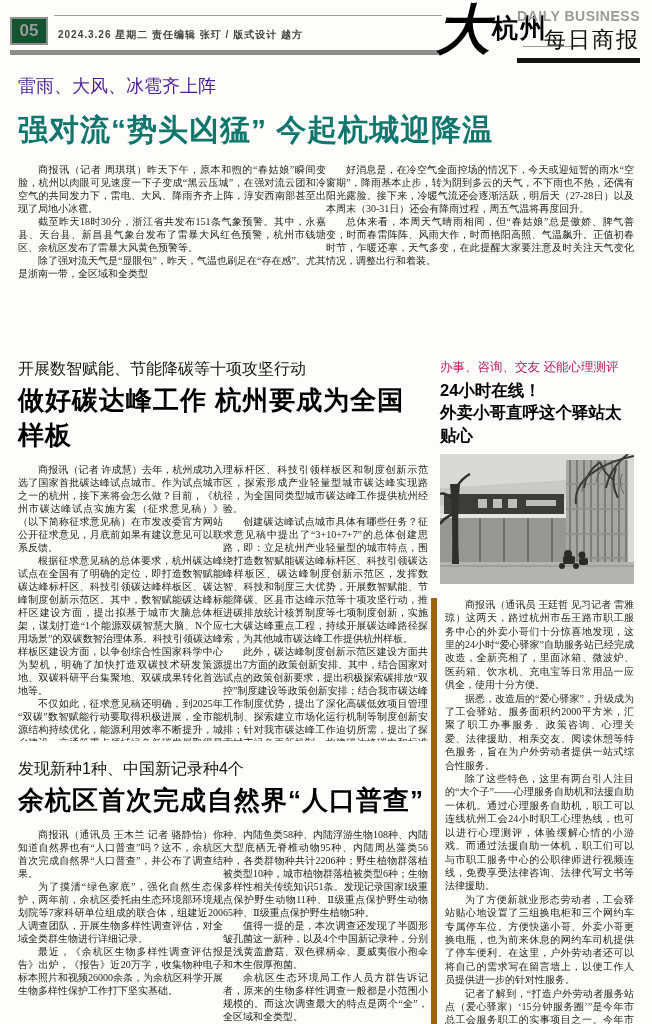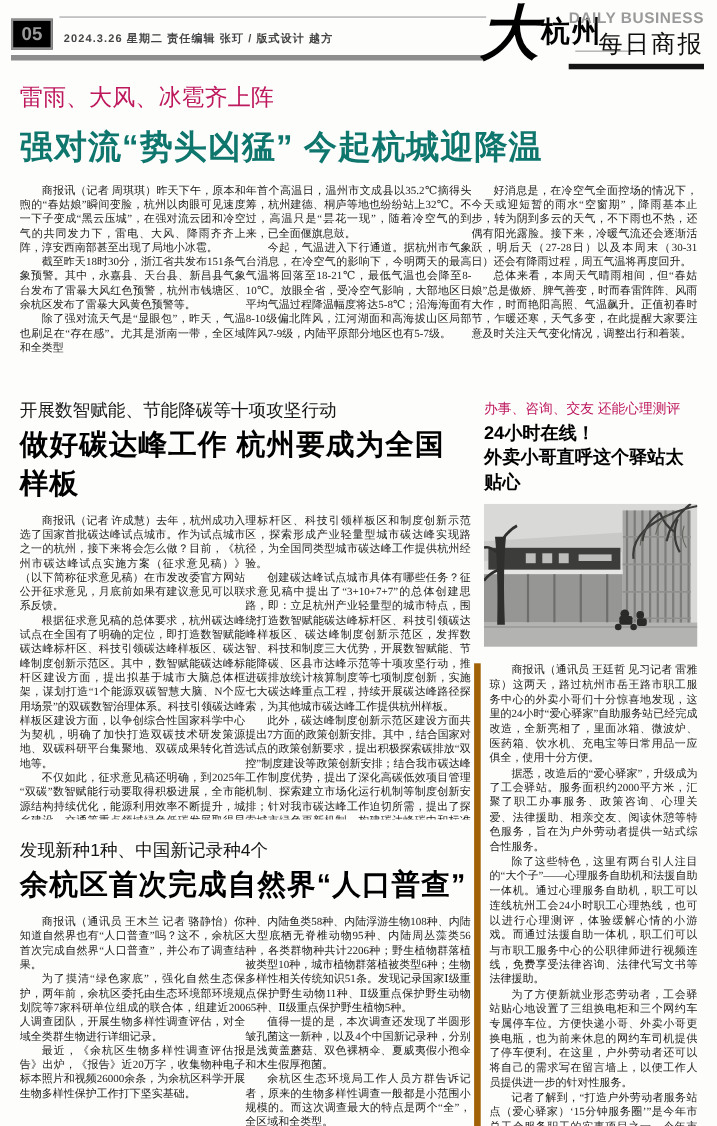--- a/index.html
+++ b/index.html
@@ -4,38 +4,38 @@
 <style>
   html,body{margin:0;padding:0;background:#e9e9e7;}
   .page{position:relative;width:652px;height:1024px;margin:0 auto;background:#fdfdfc;
         font-family:"Liberation Serif","DejaVu Serif",serif;color:#161616;overflow:hidden;
         box-sizing:border-box;padding:6px 18px 0 18px;}
   
   .hdr{position:relative;height:58px;margin-bottom:4px;}
   .hdr-topline{position:absolute;left:36px;top:9px;width:388px;height:1px;background:#9c9c9c;}
   .pagenum{position:absolute;left:-8px;top:11px;width:34px;height:24px;border:2px solid #8f8f8f;
            color:#9a9a9a;font-family:"Liberation Sans",sans-serif;font-weight:700;font-size:17px;
-           display:flex;align-items:center;justify-content:center;background:#000000;}
+           display:flex;align-items:center;justify-content:center;background:#14532d;}
   .dateline{position:absolute;left:40px;top:22px;font-family:"Liberation Sans",sans-serif;
             font-size:10px;font-weight:700;color:#444;letter-spacing:1px;}
   .hdr-graybar{position:absolute;left:-8px;top:44px;width:432px;height:5px;background:#8d8d8d;}
   .masthead{position:absolute;left:418px;top:-4px;display:flex;align-items:flex-end;}
   .mast-char{font-family:"DejaVu Serif",serif;font-style:italic;font-weight:900;font-size:54px;
              line-height:54px;color:#000;}
   .mast-city{font-family:"Liberation Sans",sans-serif;font-weight:900;font-size:26px;color:#000;
              margin:0 0 10px 2px;letter-spacing:2px;}
   .mast-underline{position:absolute;left:505px;top:40px;width:55px;height:1px;background:#9c9c9c;}
   .hdr-right{position:absolute;right:-6px;top:2px;text-align:right;}
   .mast-en{font-family:"Liberation Sans",sans-serif;font-weight:800;font-size:14px;color:#9a9a9a;
            letter-spacing:0.5px;}
   .paper-name{font-family:"Liberation Serif",serif;font-weight:400;font-size:22px;color:#0d0d0d;
               letter-spacing:2px;margin-top:1px;}
   .hdr-blackbar{width:100%;height:5px;background:#141414;margin-top:3px;}
   
-  .kicker-lg{font-family:Liberation Serif, serif;font-size:21px;color:#be185d;margin:10px 0 4px 0;}
+  .kicker-lg{font-family:Liberation Serif, serif;font-size:18px;color:#4c1d95;margin:10px 0 4px 0;}
   .headline-xl{font-family:"Liberation Sans",sans-serif;font-weight:900;font-size:30px;color:#0f766e;
                letter-spacing:1px;margin:12px 0 12px 0;}
   .kicker-md{font-family:"Liberation Sans",sans-serif;font-size:16px;color:#151515;margin:0 0 3px 0;}
   .headline-lg{font-family:"Liberation Sans",sans-serif;font-weight:900;font-size:26px;color:#000;
                letter-spacing:1px;margin:0 0 10px 0;}
   .kicker-sm{font-family:"Liberation Sans",sans-serif;font-size:12.5px;color:#be185d;margin:0 0 3px 0;}
   .headline-sm{font-family:"Liberation Sans",sans-serif;font-weight:900;font-size:16.5px;color:#000;
                line-height:1.35;margin:0 0 8px 0;}
   
   .cols{display:flex;}
@@ -79,24 +79,20 @@
 
   <section class="a1">
     <div class="kicker-lg">雷雨、大风、冰雹齐上阵</div>
     <h1 class="headline-xl">强对流“势头凶猛” 今起杭城迎降温</h1>
     <div class="cols body">
       <div class="col">
           <p>商报讯（记者 周琪琪）昨天下午，原本和煦的“春姑娘”瞬间变脸，杭州以肉眼可见速度一下子变成“黑云压城”，在强对流云团和冷空气的共同发力下，雷电、大风、降雨齐齐上阵，淳安西南部甚至出现了局地小冰雹。</p>
           <p>截至昨天18时30分，浙江省共发布151条气象预警。其中，永嘉县、天台县、新昌县气象台发布了雷暴大风红色预警，杭州市钱塘区、余杭区发布了雷暴大风黄色预警等。</p>
           <p>除了强对流天气是“显眼包”，昨天，气温也刷足在“存在感”。尤其是浙南一带，全区域和全类型</p>
         </div>
-      <div class="col cont">
-          <p>年首个高温日，温州市文成县以35.2℃摘得头筹，杭州建德、桐庐等地也纷纷站上32℃。不过，高温只是“昙花一现”，随着冷空气的到来，已全面偃旗息鼓。</p>
-          <p>今起，气温进入下行通道。据杭州市气象台消息，在冷空气的影响下，今明两天的最高气温将回落至18-21℃，最低气温也会降至8-10℃。放眼全省，受冷空气影响，大部地区日平均气温过程降温幅度将达5-8℃；沿海海面有8-10级偏北阵风，江河湖面和高海拔山区局部阵风7-9级，内陆平原部分地区也有5-7级。</p>
-        </div>
       <div class="col">
           <p>好消息是，在冷空气全面控场的情况下，今天或迎短暂的雨水“空窗期”，降雨基本止步，转为阴到多云的天气，不下雨也不热，还偶有阳光露脸。接下来，冷暖气流还会逐渐活跃，明后天（27-28日）以及本周末（30-31日）还会有降雨过程，周五气温将再度回升。</p>
           <p>总体来看，本周天气晴雨相间，但“春姑娘”总是傲娇、脾气善变，时而春雷阵阵、风雨大作，时而艳阳高照、气温飙升。正值初春时节，乍暖还寒，天气多变，在此提醒大家要注意及时关注天气变化情况，调整出行和着装。</p>
         </div>
     </div>
   </section>
 
   <div class="lower">
 
     <div class="left-zone">

